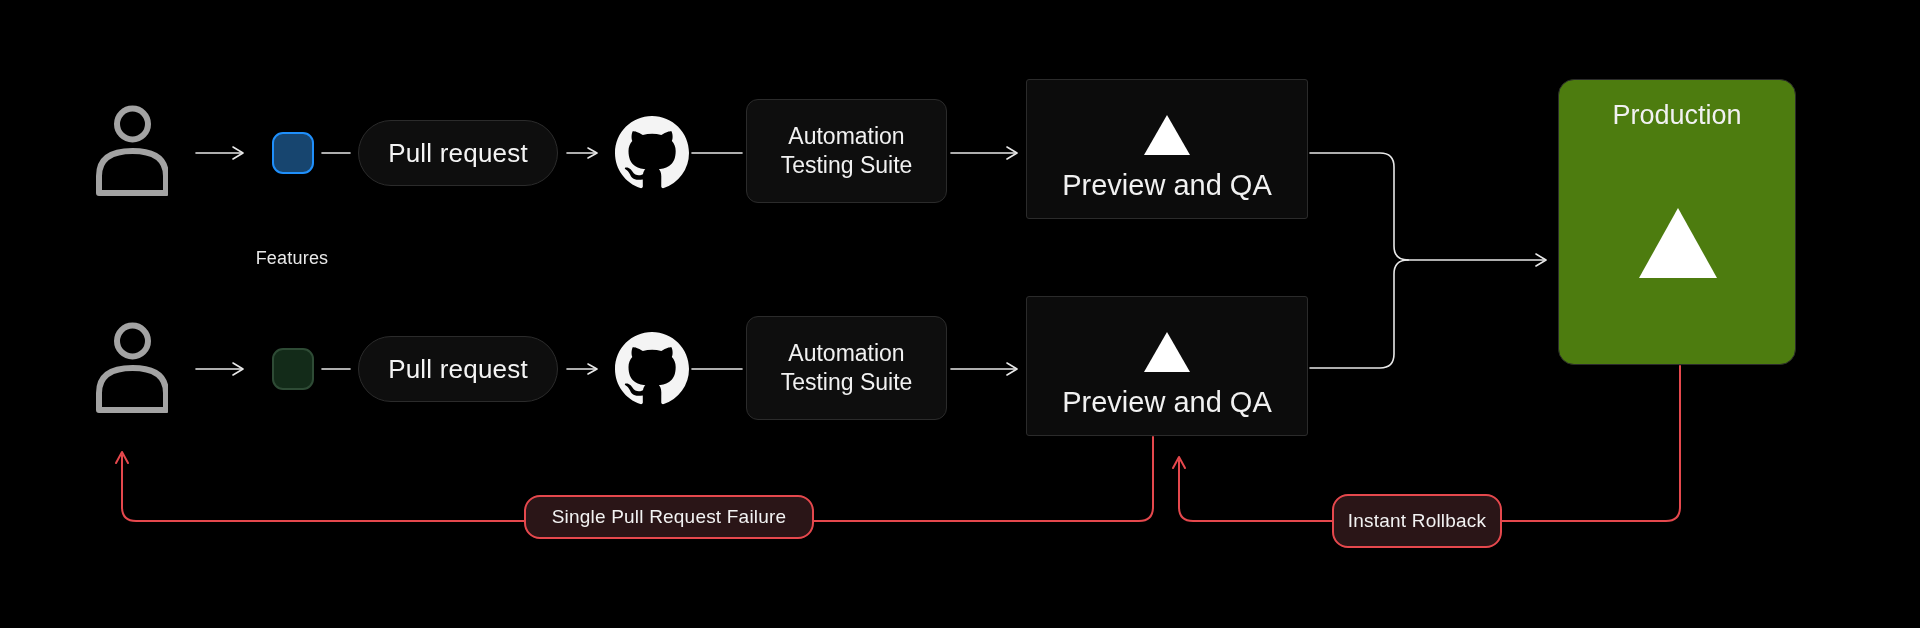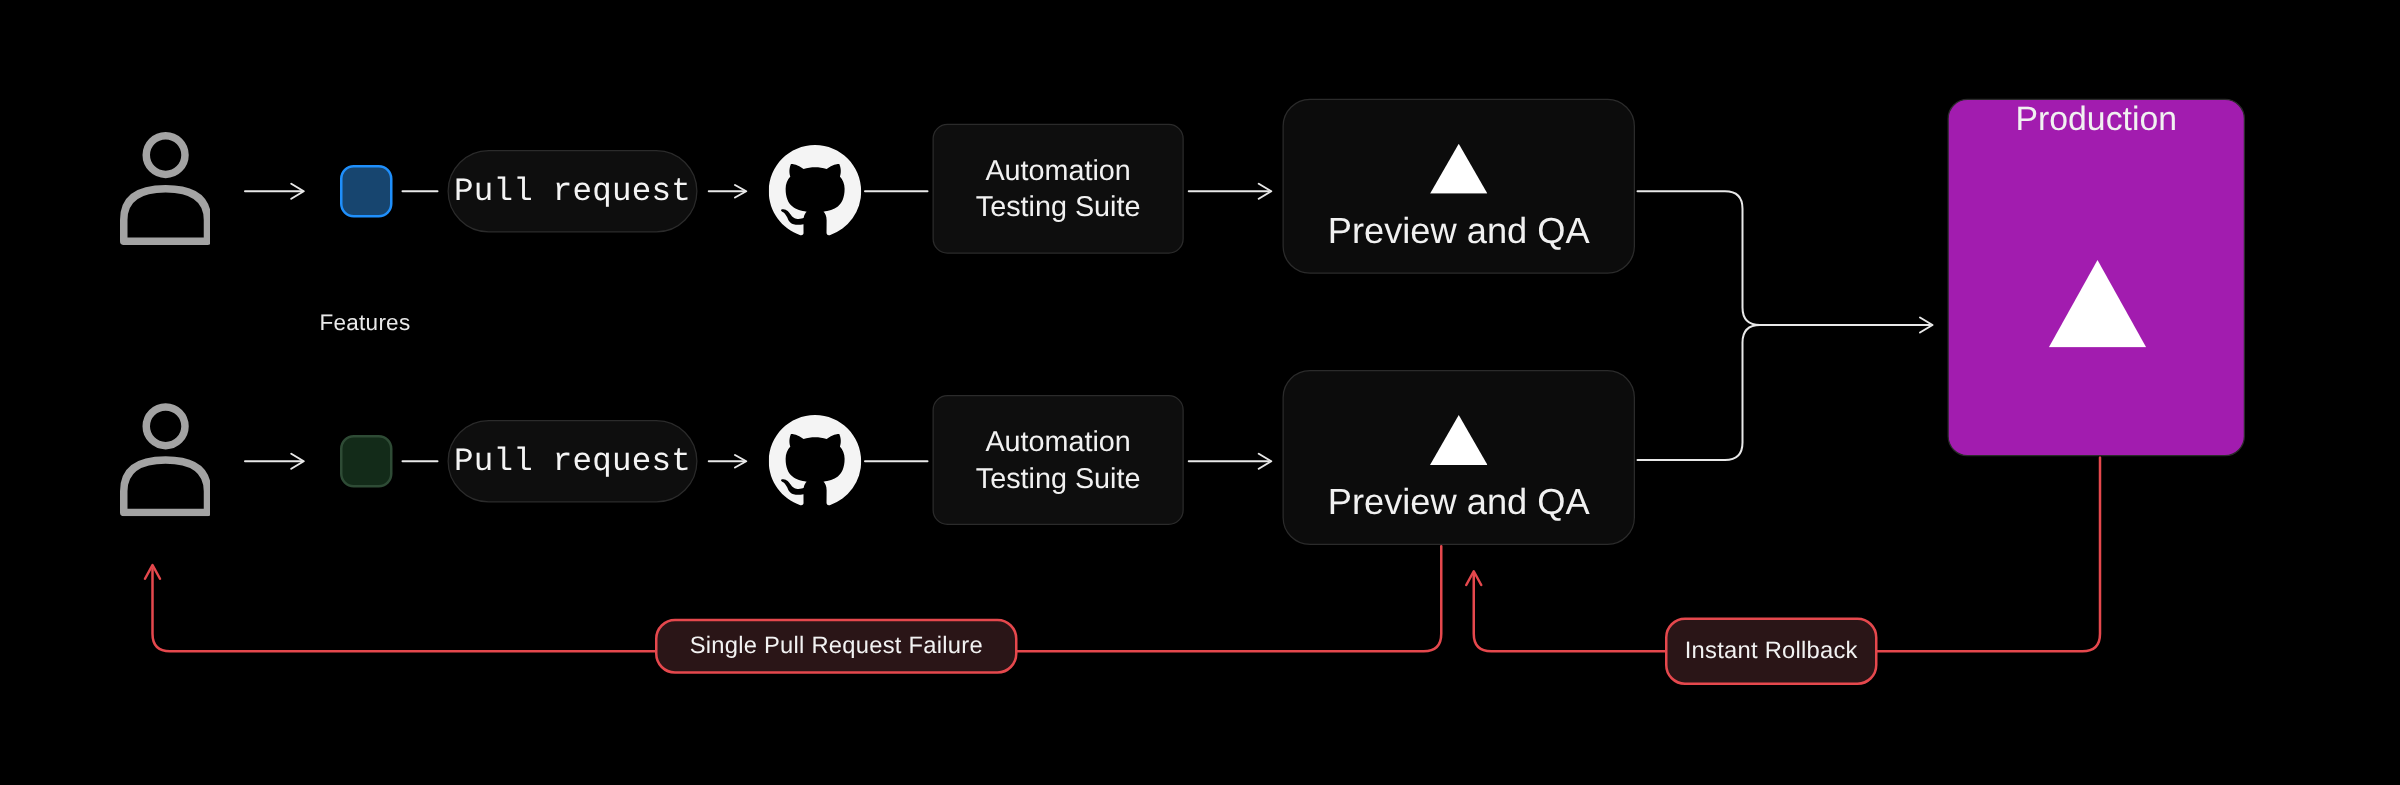--- a/index.html
+++ b/index.html
@@ -10,36 +10,36 @@
   }
   *{margin:0;padding:0;box-sizing:border-box;}
   html,body{background:#000;}
   body{font-family:"Liberation Sans", sans-serif;}
   .canvas{position:relative;width:1920px;height:628px;background:var(--background);overflow:hidden;}
   svg.connectors{position:absolute;left:0;top:0;z-index:1;}
   .node{position:absolute;z-index:2;color:var(--text);}
   .pill{
     background:var(--box-bg);border:1.5px solid var(--box-border);border-radius:34px;
     display:flex;align-items:center;justify-content:center;
-    font-size:26px;letter-spacing:.2px;color:#f4f4f4;font-family:Liberation Mono, monospace;
+    font-size:26px;letter-spacing:.2px;color:#f4f4f4;
   }
   .box{
     background:var(--box-bg);border:1.5px solid var(--box-border);border-radius:12px;
     display:flex;align-items:center;justify-content:center;text-align:center;
     color:#f1f1f1;
   }
   .automation{width:201px;height:104px;font-size:23px;line-height:1.28;padding:0 26px;}
   .preview{
-    width:282px;height:140px;border-radius:22px;background:#0c0c0c;
+    width:282px;height:140px;border-radius:3px;background:#0c0c0c;
     flex-direction:column;justify-content:flex-end;padding-bottom:16px;font-size:29px;
   }
   .preview .tri{margin-bottom:14px;}
   .production{
-    width:238px;height:286px;border-radius:16px;background:#a21caf;
-    flex-direction:column;justify-content:flex-start;font-size:27px;
+    width:238px;height:286px;border-radius:16px;background:#4d7c0f;
+    flex-direction:column;justify-content:flex-start;padding-top:20px;font-size:27px;
   }
   .tri{background:#ffffff;clip-path:polygon(50% 0,100% 100%,0 100%);}
   .tri-sm{width:46px;height:40px;}
   .tri-lg{width:78px;height:70px;position:absolute;left:80px;top:128px;}
   .branch{
     position:absolute;width:42px;height:42px;border-radius:11px;z-index:2;
   }
   .branch.blue{background:var(--blue-branch-fill);border:2.5px solid var(--blue-branch-border);}
   .branch.green{background:var(--green-branch-fill);border:2px solid var(--green-branch-border);}
   .features{

